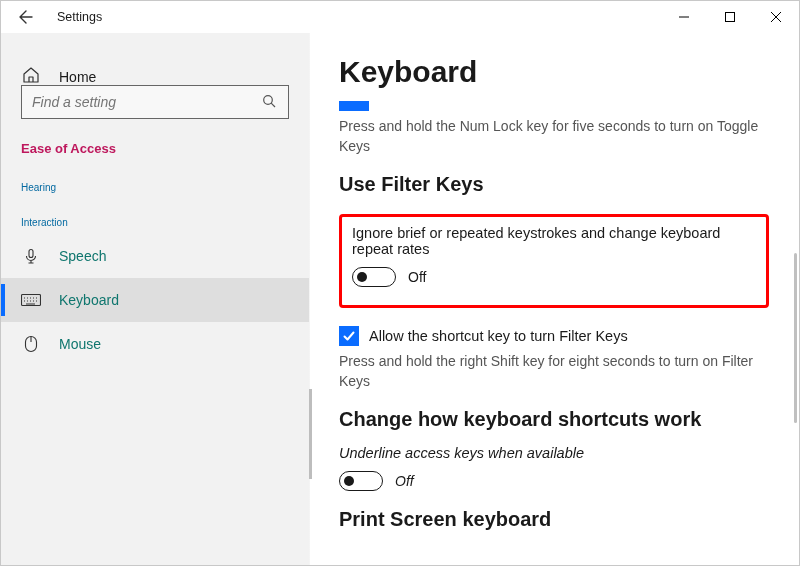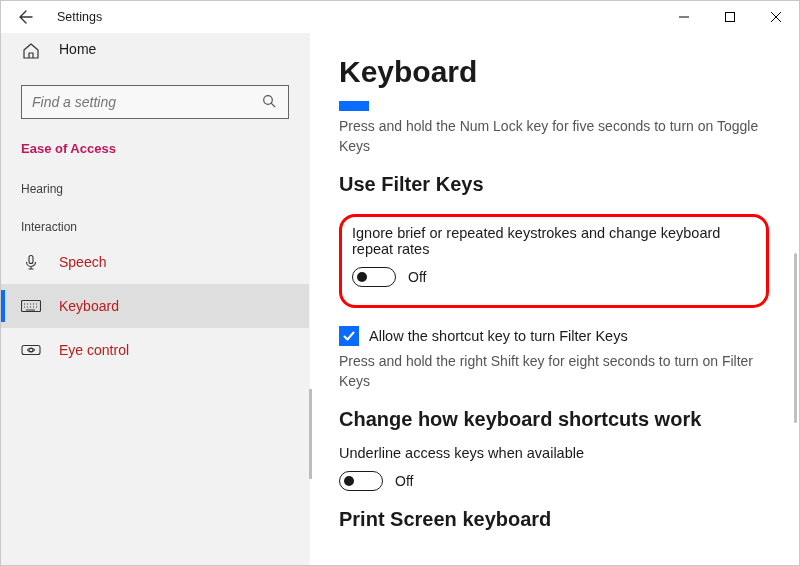--- a/index.html
+++ b/index.html
@@ -6,49 +6,49 @@
   html, body { width: 800px; height: 566px; overflow: hidden; font-family: "Segoe UI", Arial, sans-serif; background: #fff; color: #1a1a1a; }
   .window { width: 800px; height: 566px; display: flex; flex-direction: column; border: 1px solid #c8c8c8; }
   .titlebar { height: 32px; display: flex; align-items: center; background: #fff; }
   .back-btn { width: 48px; height: 32px; display: flex; align-items: center; justify-content: center; font-size: 16px; color: #333; }
   .title { flex: 0 0 auto; font-size: 12.5px; padding-left: 8px; }
   .title-spacer { flex: 1; }
   .win-btn { width: 46px; height: 32px; display: flex; align-items: center; justify-content: center; }
   .body { flex: 1; display: flex; min-height: 0; }
   .sidebar { width: 308px; background: #f2f2f2; border-right: 0; display: flex; flex-direction: column; padding: 8px 0 0 0; position: relative; }
   .sidebar::after { content: ""; position: absolute; right: -1px; top: 0; bottom: 0; width: 1px; background: linear-gradient(#e4e4e4, #e4e4e4); opacity: .4; }
-  .nav-row { display: flex; align-items: flex-start; height: 44px; padding: 0 20px; font-size: 14px; cursor: default; }
+  .nav-row { display: flex; align-items: flex-end; height: 44px; padding: 0 20px; font-size: 14px; cursor: default; }
   .nav-row .icon { width: 20px; height: 20px; margin-right: 18px; display: flex; align-items: center; justify-content: center; color: #333; }
   .search-wrap { padding: 0 20px 10px 20px; }
   .search { width: 100%; height: 34px; border: 1px solid #666; background: #f8f8f8; display: flex; align-items: center; padding: 0 10px; }
   .search input { flex: 1; border: none; outline: none; background: transparent; font-size: 14px; font-style: italic; color: #0c4a6e; }
   .search .sicn { width: 16px; height: 16px; color: #555; }
   .group-title { font-size: 13px; font-weight: 600; padding: 12px 20px 8px 20px; color: #be185d; }
-  .group-sub { font-size: 12px; color: #404040; padding: 18px 20px 6px 20px; }
-  .sidebar-item { display: flex; align-items: center; height: 44px; padding: 0 20px; font-size: 14px; color: #b91c1c; position: relative; }
+  .group-sub { font-size: 10px; color: #0369a1; padding: 18px 20px 6px 20px; }
+  .sidebar-item { display: flex; align-items: center; height: 44px; padding: 0 20px; font-size: 14px; color: #0f766e; position: relative; }
   .sidebar-item .icon { width: 20px; height: 20px; margin-right: 18px; display: flex; align-items: center; justify-content: center; color: #333; }
   .sidebar-item.selected { background: #dedede; }
   .sidebar-item.selected::before { content: ""; position: absolute; left: 0; top: 6px; bottom: 6px; width: 4px; background: #0a6cff; }
   .content { flex: 1; position: relative; overflow: hidden; padding: 22px 30px 0 30px; }
   .scroll-mark { position: absolute; right: 2px; top: 220px; width: 3px; height: 170px; background: #c0c0c0; border-radius: 2px; }
   .edge-mark { position: absolute; left: 0; top: 356px; width: 3px; height: 90px; background: #bdbdbd; }
   h1 { font-size: 30px; font-weight: 600; margin-bottom: 14px; }
   h2 { font-size: 20px; font-weight: 600; margin-top: 17px; margin-bottom: 14px; }
   .desc { font-size: 14px; color: #555; line-height: 1.4; max-width: 420px; }
   .setting-label { font-size: 14.5px; color: #1a1a1a; margin-bottom: 10px; }
   .toggle-row { display: flex; align-items: center; gap: 12px; margin-bottom: 6px; }
   .toggle { width: 44px; height: 20px; border: 1px solid #1a1a1a; border-radius: 10px; position: relative; background: #fff; }
   .toggle .knob { position: absolute; width: 10px; height: 10px; background: #1a1a1a; border-radius: 50%; top: 4px; left: 4px; }
   .toggle-text { font-size: 14px; }
   .checkbox-row { display: flex; align-items: center; gap: 10px; margin: 18px 0 6px 0; }
   .checkbox { width: 20px; height: 20px; background: #0a6cff; display: flex; align-items: center; justify-content: center; }
   .cut-top { height: 8px; margin-bottom: 6px; position: relative; }
   .cut-top .bluebar { position: absolute; left: 0; top: -2px; width: 30px; height: 10px; background: #0a6cff; }
-  .highlight-box { border: 3px solid #ff0000; border-radius: 16px; padding: 8px 10px 12px 10px; margin-top: 18px; width: 430px; }
-  .section-block { margin-top: 12px; }
+  .highlight-box { border: 3px solid #ff0000; border-radius: 4px; padding: 8px 10px 12px 10px; margin-top: 18px; width: 430px; }
+  .section-block { margin-top: 12px; font-style: italic; }
 </style>
 </head>
 <body>
 
 <div class="window">
   <div class="titlebar">
     <div class="back-btn">
       <svg width="16" height="16" viewBox="0 0 16 16">
           <path d="M9 2 3 8l6 6M3 8h12" stroke="#333" stroke-width="1.4" fill="none" stroke-linecap="round" stroke-linejoin="round"></path>
         </svg>
@@ -112,31 +112,30 @@
       <div class="sidebar-item selected">
         <span class="icon">
           <svg width="20" height="14" viewBox="0 0 20 14">
               <rect x="0.5" y="1.5" width="19" height="11" rx="1" stroke="#333" stroke-width="1.1" fill="none"></rect>
               <path d="M3 5h1M6 5h1M9 5h1M12 5h1M15 5h1M3 8h1M6 8h1M9 8h1M12 8h1M15 8h1M5 11h9" stroke="#333" stroke-width="1.1"></path>
             </svg>
         </span>
         <span>Keyboard</span>
       </div>
 
-
       <div class="sidebar-item">
         <span class="icon">
-          <svg width="20" height="14" viewBox="0 0 20 14">
-              <rect x="1" y="2.5" width="18" height="9" rx="2" stroke="#333" stroke-width="1.1" fill="none"></rect>
-              <circle cx="10" cy="7" r="2" stroke="#333" stroke-width="1.1" fill="none"></circle>
-              <path d="M6 7c1.5-2 6.5-2 8 0-1.5 2-6.5 2-8 0z" stroke="#333" stroke-width="1" fill="none"></path>
+          <svg width="14" height="18" viewBox="0 0 14 18">
+              <rect x="1.5" y="1.5" width="11" height="15" rx="5.5" stroke="#333" stroke-width="1.1" fill="none"></rect>
+              <path d="M7 1.5V7" stroke="#333" stroke-width="1.1"></path>
             </svg>
         </span>
-        <span>Eye control</span>
+        <span>Mouse</span>
       </div>
+
     </div>
 
     <div class="content">
       <div class="edge-mark"></div>
       <div class="scroll-mark"></div>
 
       <h1>Keyboard</h1>
 
       <div class="cut-top">
         <div class="bluebar"></div>

